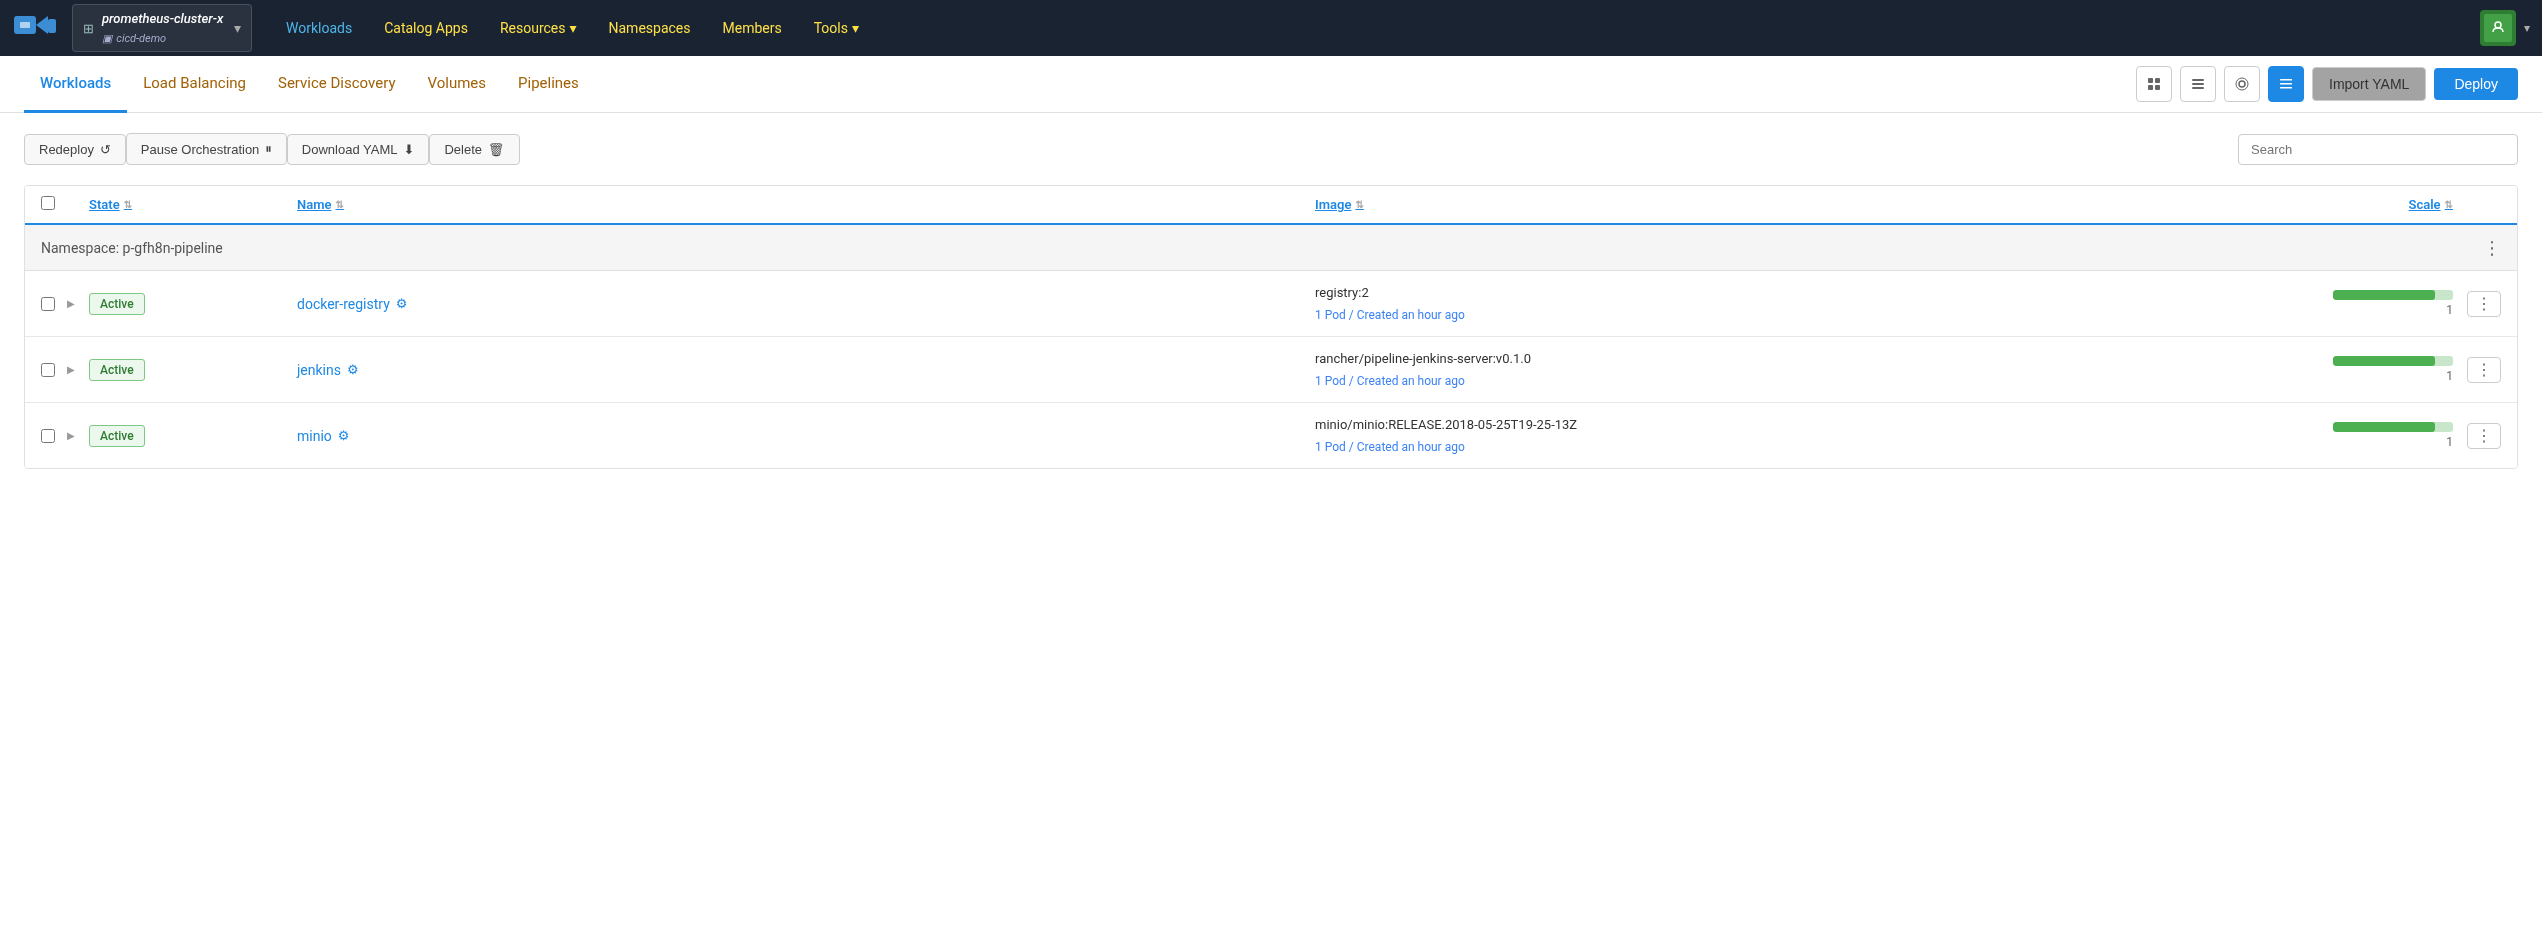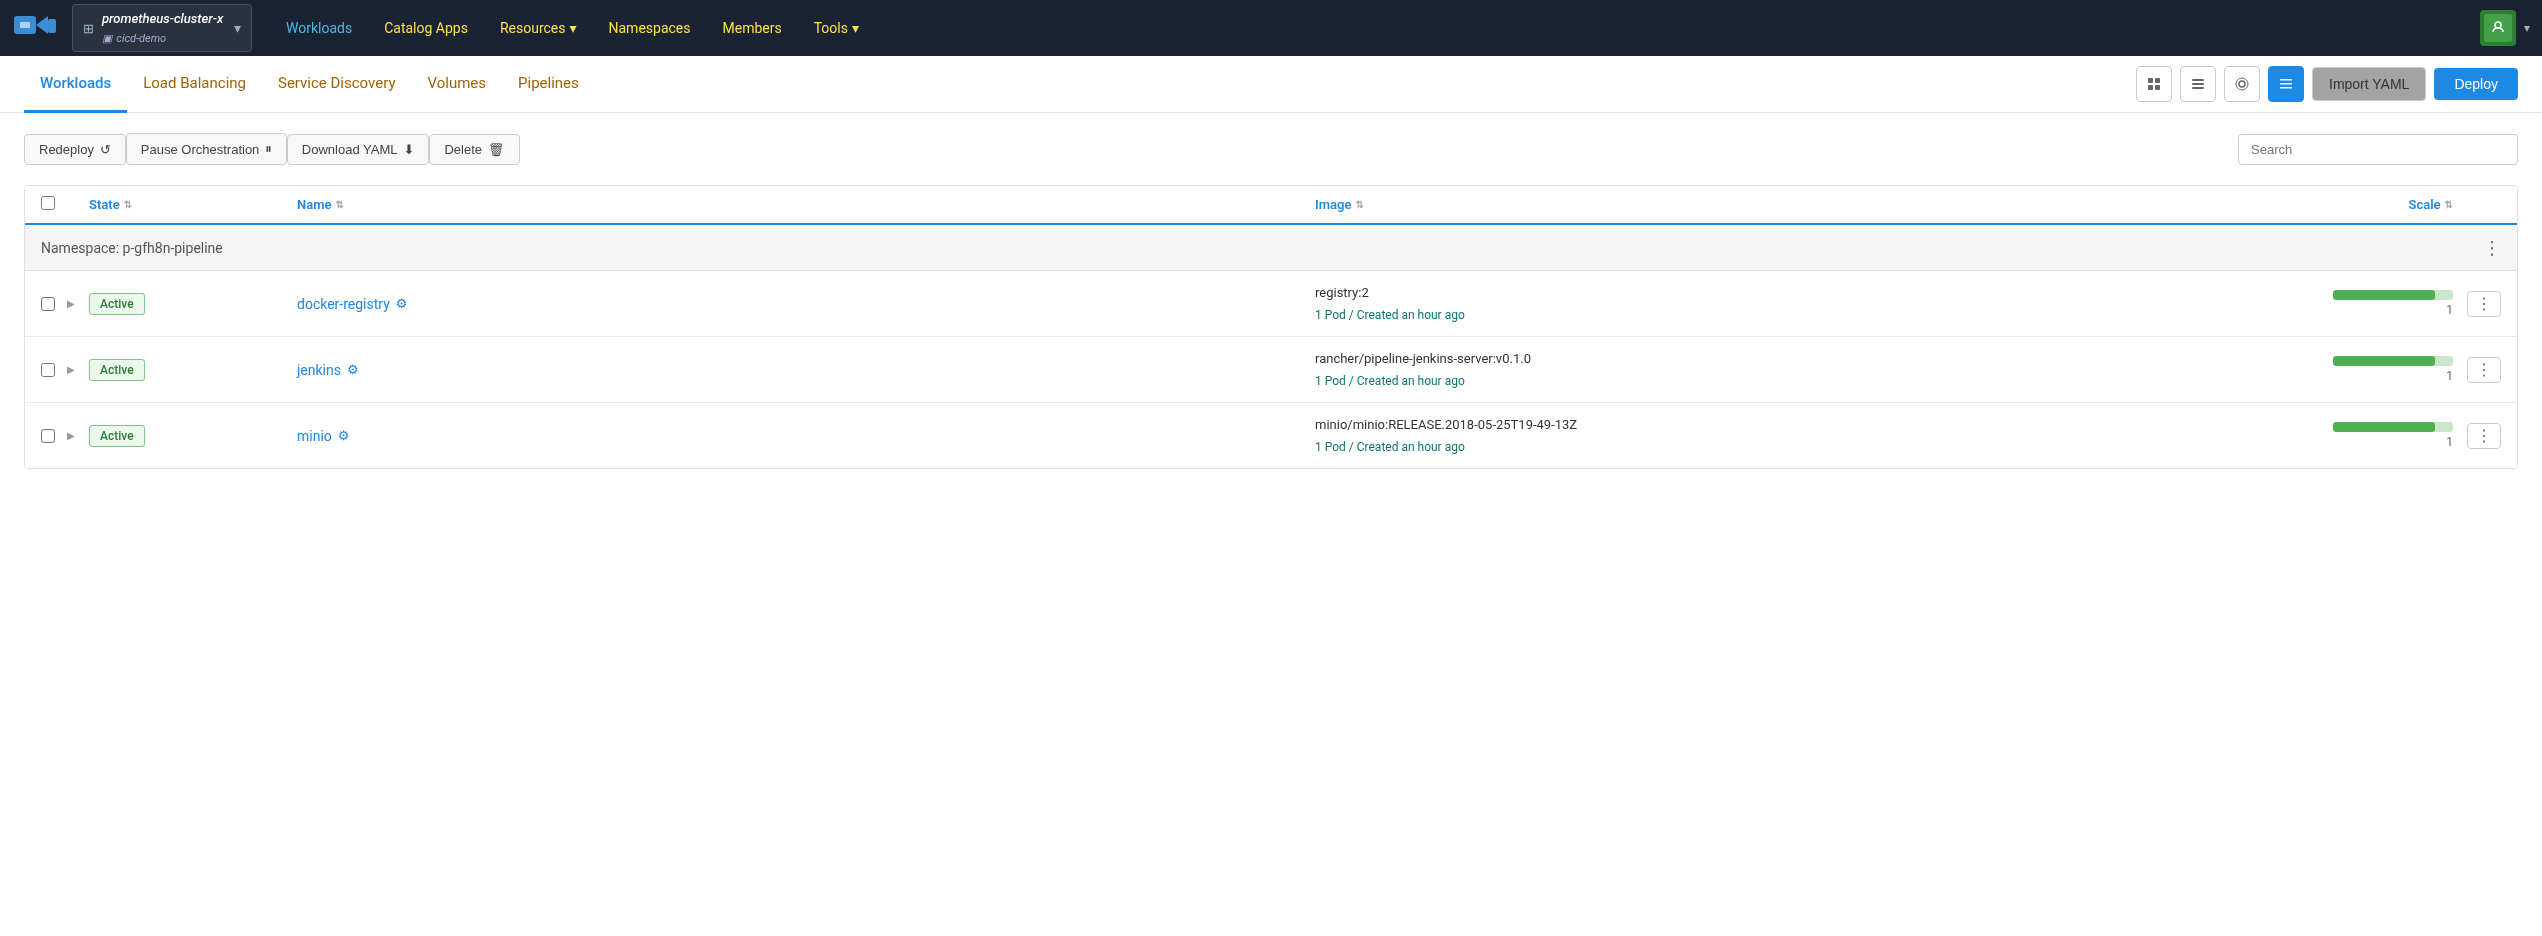--- a/index.html
+++ b/index.html
@@ -221,20 +221,21 @@
       gap: 8px;
     }
     .th {
       font-size: 13px;
       font-weight: 600;
       color: #1e88e5;
       cursor: pointer;
       display: flex;
       align-items: center;
       gap: 4px;
+      text-decoration: underline;
     }
     .th .sort-icon { font-size: 10px; color: #aaa; }
     .namespace-row {
       background: #f5f5f5;
       padding: 12px 16px;
       font-size: 14px;
       color: #555;
       display: flex;
       align-items: center;
       justify-content: space-between;
@@ -298,21 +299,21 @@
       display: flex;
       flex-direction: column;
       gap: 8px;
     }
     .image-name {
       font-size: 13px;
       color: #333;
     }
     .image-meta {
       font-size: 12px;
-      color: #0f766e;
+      color: #3b82f6;
     }
     .scale-cell {
       display: flex;
       flex-direction: column;
       align-items: flex-end;
       gap: 3px;
     }
     .scale-bar {
       width: 120px;
       height: 10px;
@@ -551,21 +552,21 @@
         <button class="expand-btn">▶</button>
       </div>
       <div>
         <span class="status-badge">Active</span>
       </div>
       <a class="workload-name">
         <span>minio</span>
         <span class="workload-icon">⚙</span>
       </a>
       <div class="image-cell">
-        <span class="image-name">minio/minio:RELEASE.2018-05-25T19-49-13Z</span>
+        <span class="image-name">minio/minio:RELEASE.2018-05-25T19-25-13Z</span>
         <span class="image-meta">1 Pod / Created an hour ago</span>
       </div>
       <div class="scale-cell">
         <div class="scale-bar">
           <div class="scale-bar-fill" style="width:85%"></div>
         </div>
         <span class="scale-num">1</span>
       </div>
       <div class="row-actions">
         <button class="row-menu-btn">⋮</button>

